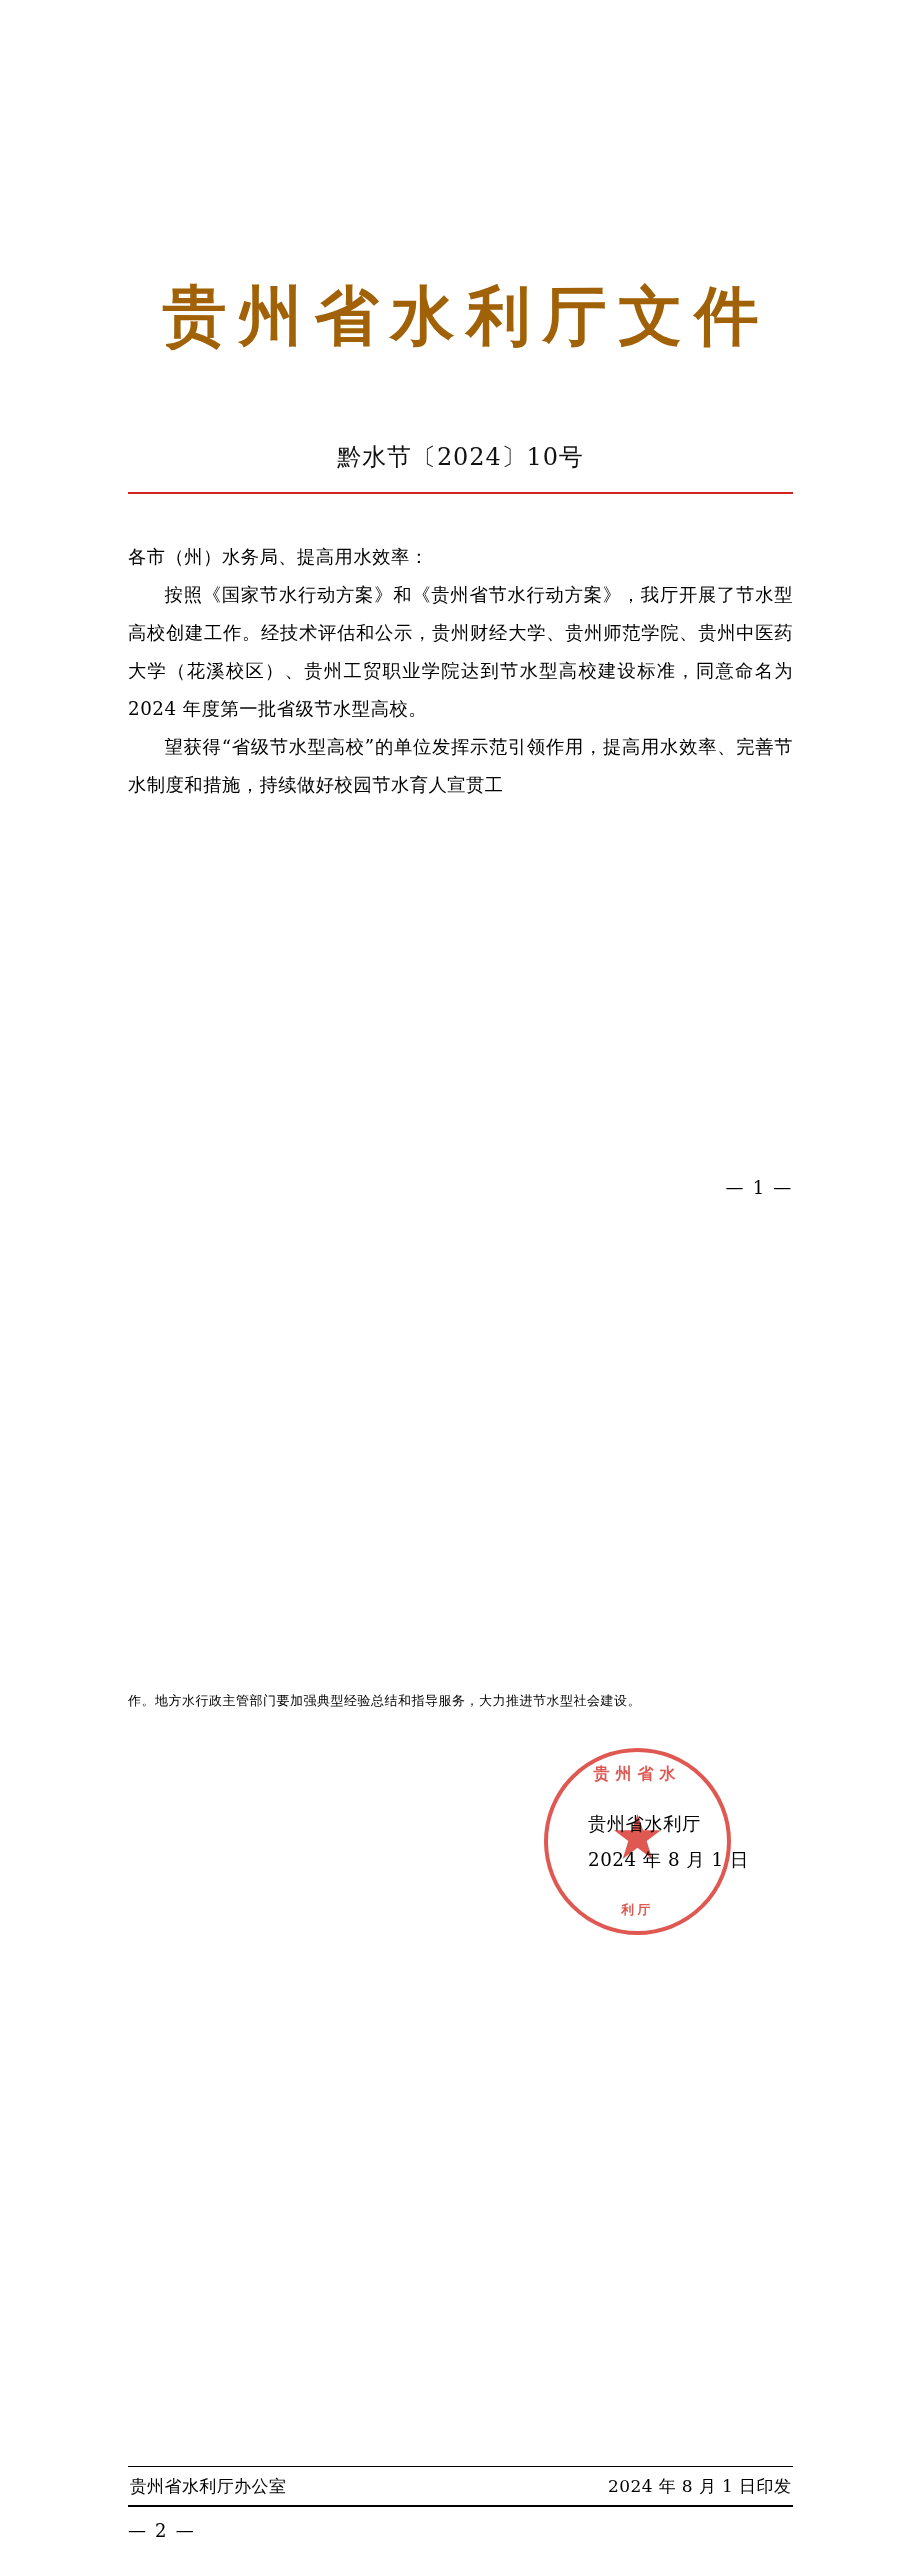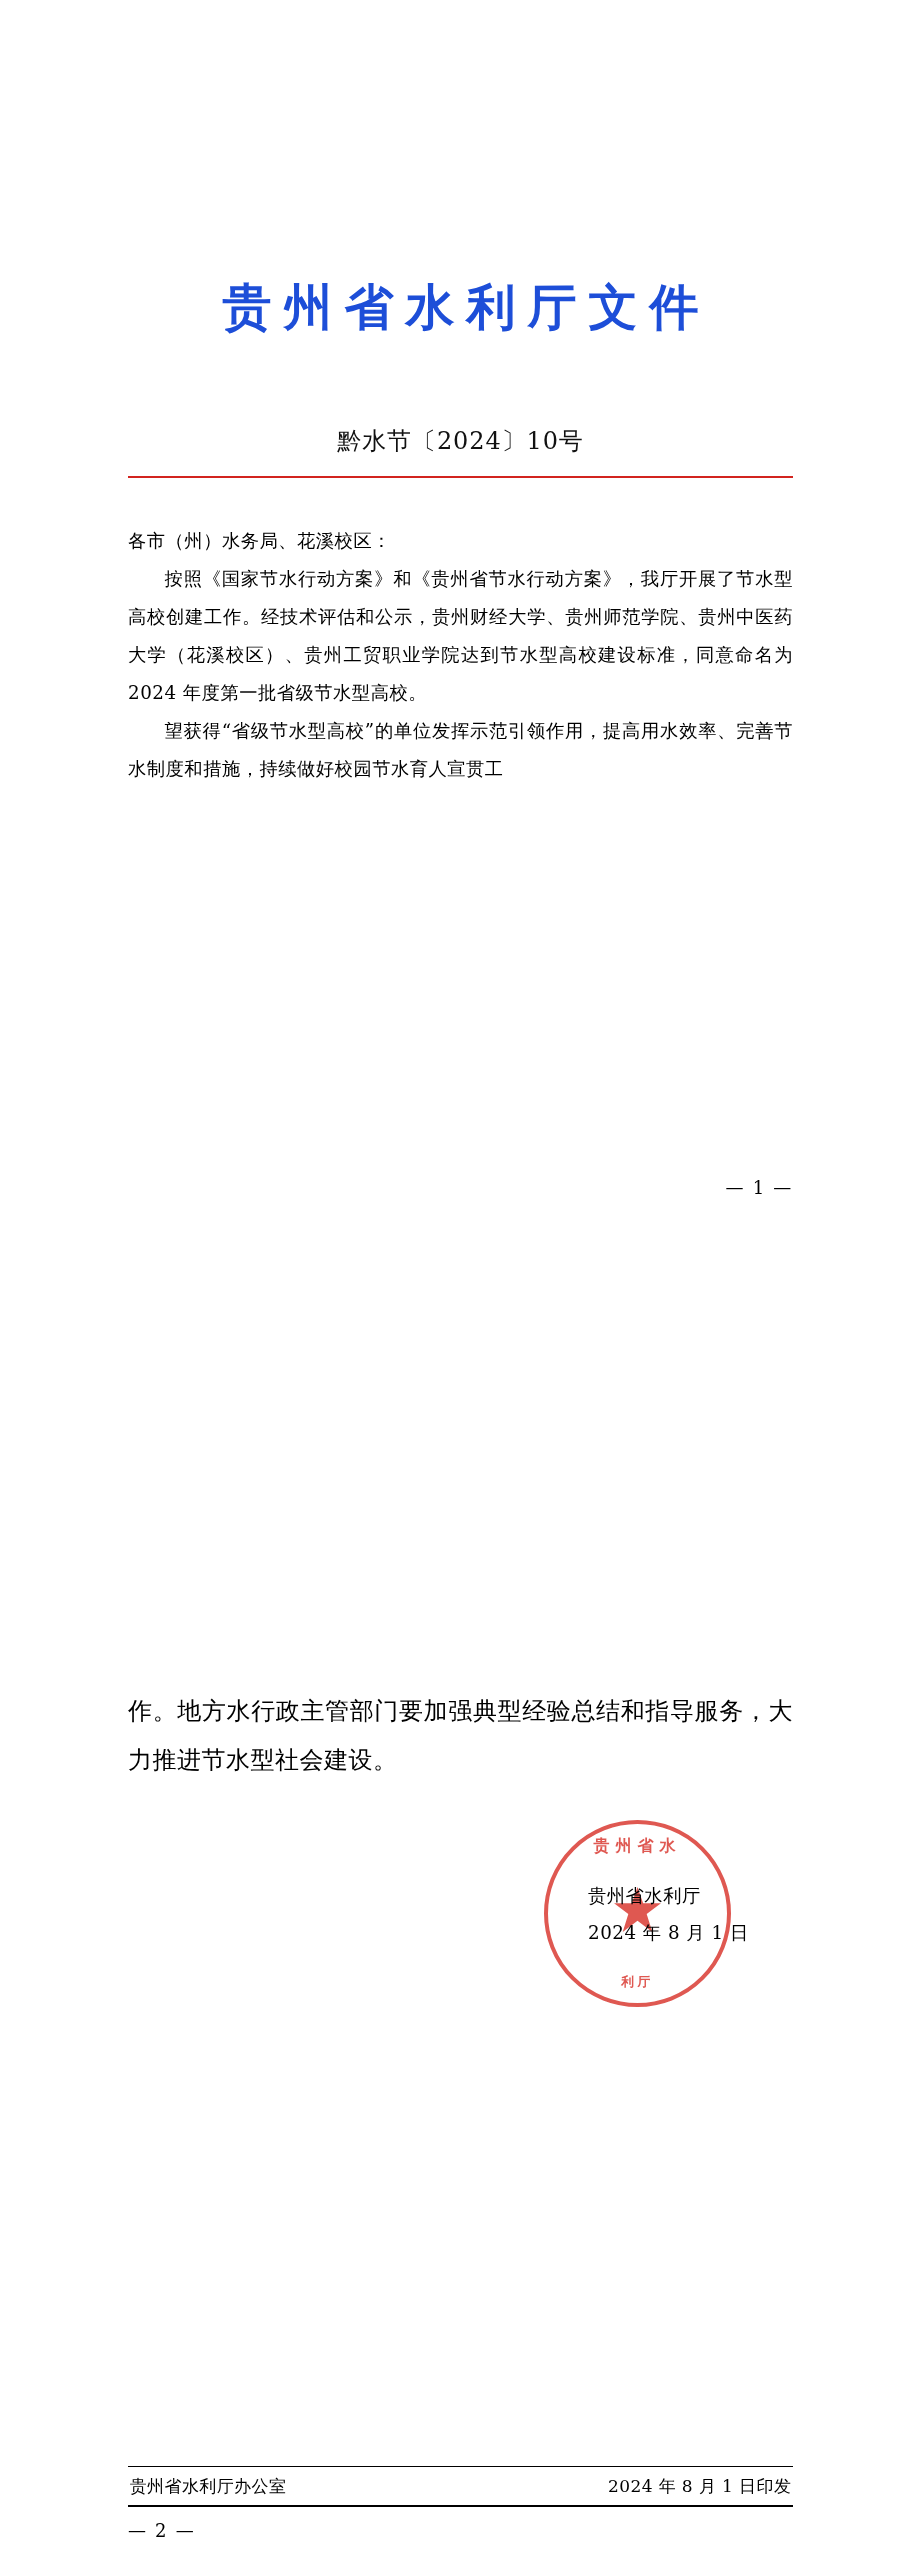--- a/index.html
+++ b/index.html
@@ -30,24 +30,24 @@
     height: 1239px;
     padding: 0 128px;
   }
 
   
   .masthead {
     text-align: center;
     padding-top: 281px;
   }
   .masthead-title {
-    color: #1d4ed8;
+    color: #a16207;
     font-family: "DejaVu Serif", "Liberation Serif", serif;
     font-weight: 700;
-    font-size: 49px;
+    font-size: 64px;
     letter-spacing: 12px;
     line-height: 1.1;
     white-space: nowrap;
     text-indent: 12px;
   }
   .doc-number {
     text-align: center;
     font-size: 24px;
     letter-spacing: 0.9px;
     margin-top: 90px;
@@ -98,21 +98,21 @@
     bottom: 119px;
   }
   .page-num-left {
     left: 128px;
     bottom: 36px;
   }
 
   
   .page2-body {
     padding-top: 349px;
-    font-size: 24px;
+    font-size: 13px;
     line-height: 2.08;
     letter-spacing: 0.5px;
     text-align: justify;
   }
   .page2-body p {
     margin: 0;
   }
 
   .sign-block {
     position: relative;
@@ -194,21 +194,21 @@
   <div class="masthead">
     <div class="masthead-title">贵州省水利厅文件</div>
   </div>
 
   <div class="doc-number">黔水节〔2024〕10号</div>
 
   <div class="red-rule"></div>
 
 
   <div class="body-text">
-    <p>各市（州）水务局、花溪校区：</p>
+    <p>各市（州）水务局、提高用水效率：</p>
     <p class="indent">按照《国家节水行动方案》和《贵州省节水行动方案》，我厅开展了节水型高校创建工作。经技术评估和公示，贵州财经大学、贵州师范学院、贵州中医药大学（花溪校区）、贵州工贸职业学院达到节水型高校建设标准，同意命名为 2024 年度第一批省级节水型高校。</p>
     <p class="indent">望获得“省级节水型高校”的单位发挥示范引领作用，提高用水效率、完善节水制度和措施，持续做好校园节水育人宣贯工</p>
   </div>
 
   <div class="page-num page-num-right">— 1 —</div>
 </div>
 
 <div class="page-gap"></div>
 
 <div class="page page-2">

